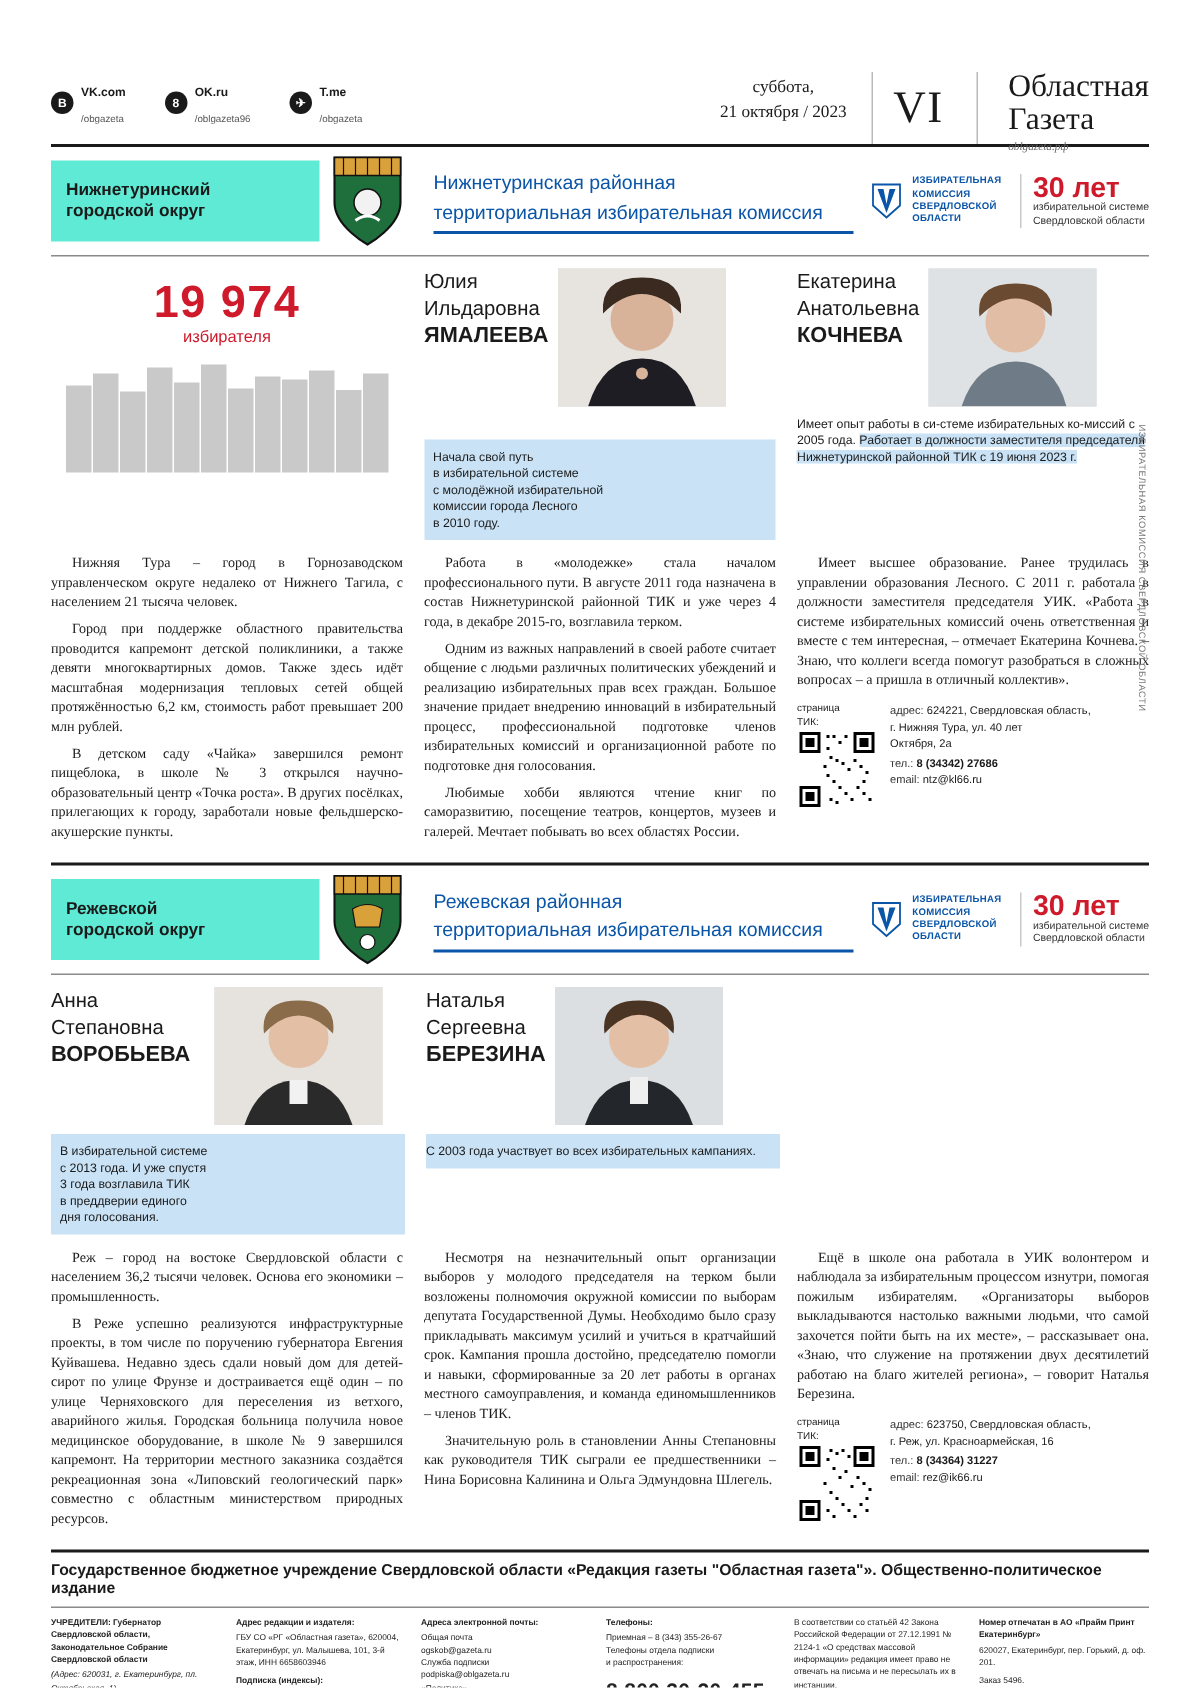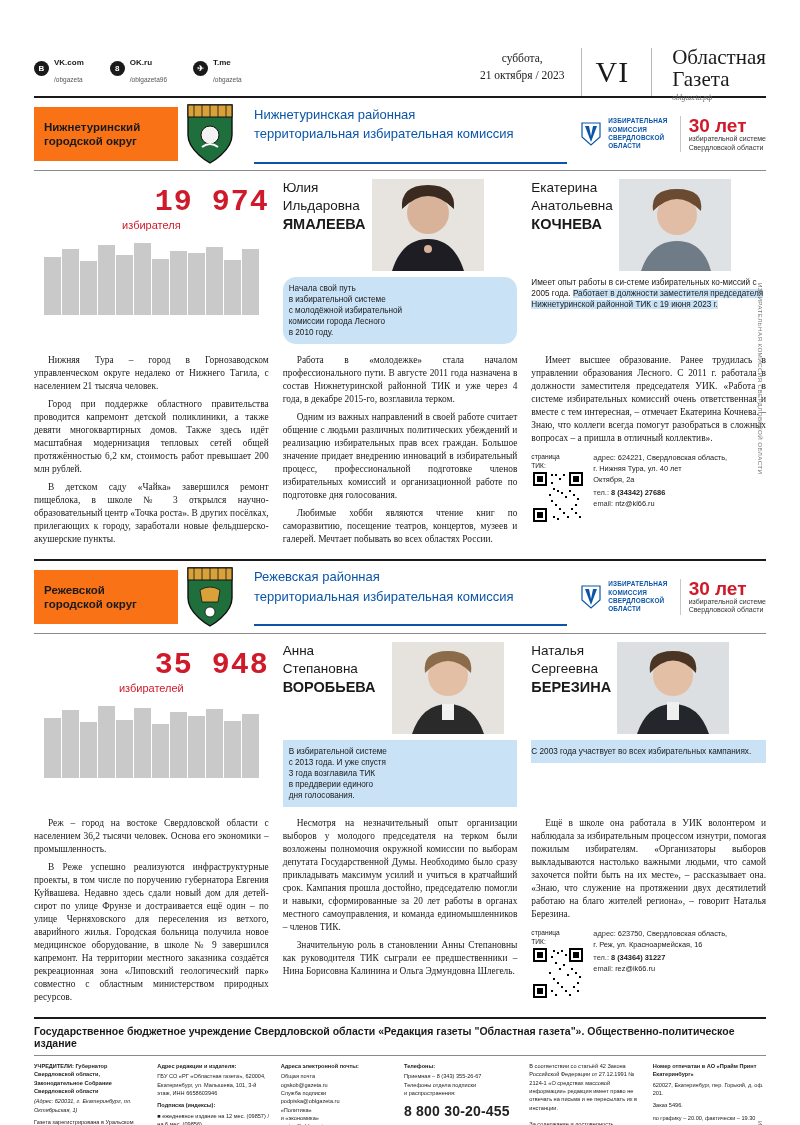--- a/index.html
+++ b/index.html
@@ -43,48 +43,48 @@
   .logo .l2 { font-size:21px; line-height:1.05; }
   .logo .l3 { font-size:7.5px; color:#666; font-style:italic; margin-top:3px; }
 
   
   .section { position:relative; }
   .rule { height:2px; background:#1a1a1a; }
   .rule.thin { height:1px; background:#8a8a8a; }
 
   .head-row { display:flex; align-items:center; height:72px; position:relative; }
   .okrug {
-    background:#f97316; width:144px; height:54px; display:flex; flex-direction:column;
+    background:#5eead4; width:179px; height:54px; display:flex; flex-direction:column;
     justify-content:center; padding-left:10px;
     font-family:"Liberation Sans",sans-serif; font-weight:bold; font-size:11.5px; line-height:1.25;
   }
   .coat { width:64px; display:flex; align-items:center; justify-content:center; }
   .tik-name {
     flex:1; padding-left:12px; color:#0a55a8;
     font-family:"Liberation Sans",sans-serif; font-size:13px; line-height:1.5;
   }
   .tik-name .b { display:block; }
-  .tik-name .u { display:block; border-bottom:2px solid #0a55a8; padding-bottom:18px; width:96%; }
+  .tik-name .u { display:block; border-bottom:2px solid #0a55a8; padding-bottom:3px; width:96%; }
   .emblem { display:flex; align-items:center; gap:6px; padding-right:12px; }
   .emblem .v {
     width:22px;height:26px;
   }
   .emblem .etxt {
     font-family:"Liberation Sans",sans-serif; font-size:6.4px; font-weight:bold;
     color:#0a55a8; line-height:1.3; letter-spacing:.2px;
   }
   .years { text-align:left; padding-left:8px; border-left:1px solid #c8c8c8; }
   .years .n { color:#cf1a2b; font-size:19px; font-weight:bold; font-family:"Liberation Sans",sans-serif; line-height:1; }
   .years .s { font-size:7px; color:#333; line-height:1.25; font-family:"Liberation Sans",sans-serif; }
 
   
   .voters { width:236px; }
   .voters .num {
     color:#cf1a2b; font-size:30px; font-weight:bold; letter-spacing:1px;
-    font-family:Liberation Mono, monospace; text-align:right; padding-top:6px;
+    font-family:Liberation Sans, sans-serif; text-align:center; padding-top:6px;
   }
   .voters .cap { color:#cf1a2b; font-size:11px; text-align:center; font-family:"Liberation Sans",sans-serif; }
   .people { display:flex; align-items:flex-end; justify-content:center; gap:1px; height:78px; margin-top:6px; }
   .person { width:17px; background:#c9c9c9; }
   .pcard { width:236px; }
   .pname { font-family:"Liberation Sans",sans-serif; font-size:13.5px; line-height:1.35; }
   .pname .last { font-weight:bold; font-size:14.5px; }
   .photo { width:112px; height:92px; background:#cfcfcf; position:relative; overflow:hidden; }
   .hl { background:#c9e2f5; }
   .ptext { font-family:"Liberation Sans",sans-serif; font-size:8.2px; line-height:1.35; }
@@ -232,21 +232,21 @@
           <div class="photo">
             <svg width="112" height="92" viewBox="0 0 112 92">
               <rect width="112" height="92" fill="#e7e3df"></rect>
               <circle cx="56" cy="34" r="21" fill="#d8b39a"></circle>
               <path d="M30 30 q26 -26 52 0 q2 -24 -26 -24 T30 30Z" fill="#3a2a20"></path>
               <path d="M20 92 q10 -32 36 -32 t36 32Z" fill="#1d1d23"></path>
               <circle cx="56" cy="70" r="4" fill="#d8b39a"></circle>
             </svg>
           </div>
         </div>
-        <div class="ptext hl" style="padding:6px 6px; margin-top:6px; white-space:pre-line;border-radius:13px;">Начала свой путь
+        <div class="ptext hl" style="padding:6px 6px; margin-top:22px; white-space:pre-line;">Начала свой путь
 в избирательной системе
 с молодёжной избирательной
 комиссии города Лесного
 в 2010 году.</div>
       </div>
 
       <div class="pcard">
         <div style="display:flex; gap:6px;">
           <div class="pname">
             <div>Екатерина</div>
@@ -373,38 +373,20 @@
       <div class="years">
         <div class="n">30 лет</div>
         <div class="s" style="white-space:pre-line;">избирательной системе
 Свердловской области</div>
       </div>
     </div>
 
     <div class="rule thin"></div>
 
     <div style="display:flex; gap:14px; margin-top:8px;">
-      <div class="voters">
-        <div class="num">35 948</div>
-        <div class="cap">избирателей</div>
-        <div class="people">
-          <div class="person" style="height:60px"></div>
-          <div class="person" style="height:68px"></div>
-          <div class="person" style="height:56px"></div>
-          <div class="person" style="height:72px"></div>
-          <div class="person" style="height:58px"></div>
-          <div class="person" style="height:70px"></div>
-          <div class="person" style="height:54px"></div>
-          <div class="person" style="height:66px"></div>
-          <div class="person" style="height:62px"></div>
-          <div class="person" style="height:69px"></div>
-          <div class="person" style="height:57px"></div>
-          <div class="person" style="height:64px"></div>
-        </div>
-      </div>
 
       <div class="pcard">
         <div style="display:flex; gap:16px;">
           <div class="pname">
             <div>Анна</div>
             <div>Степановна</div>
             <div class="last">ВОРОБЬЕВА</div>
           </div>
           <div class="photo">
             <svg width="112" height="92" viewBox="0 0 112 92">

